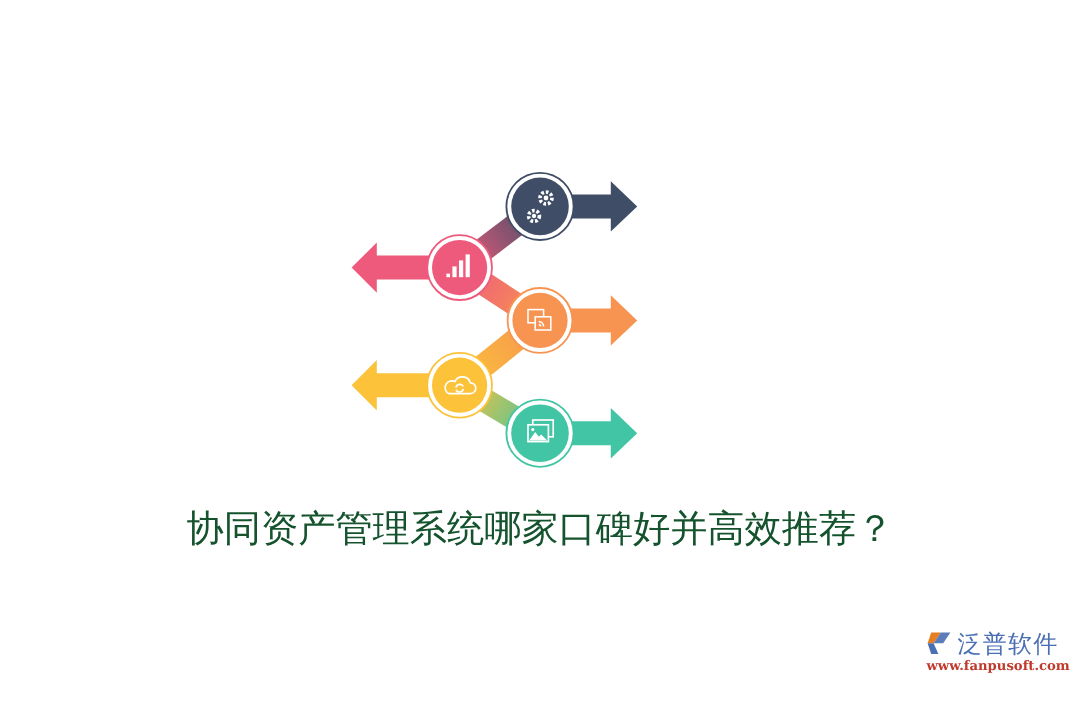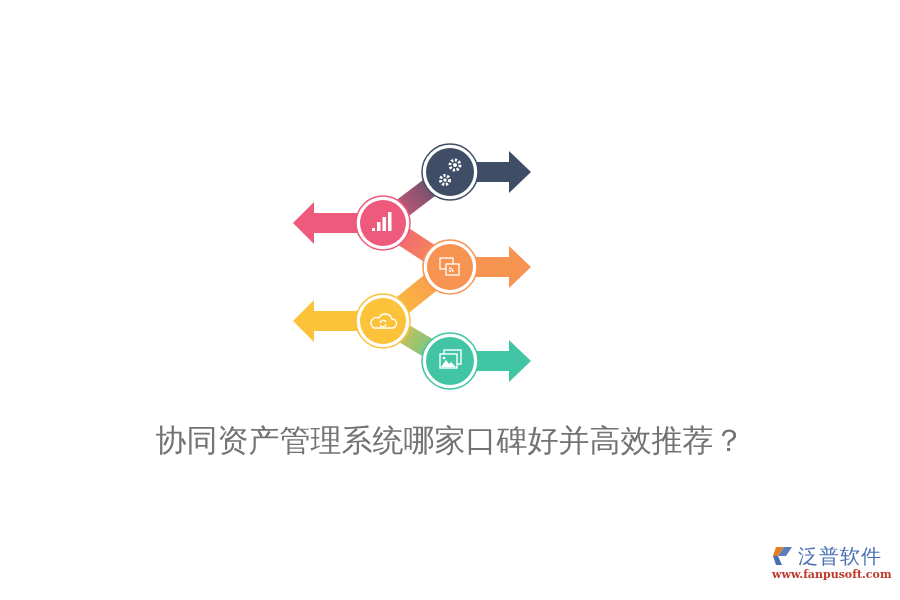--- a/index.html
+++ b/index.html
@@ -1,19 +1,19 @@
 <!DOCTYPE html>
 <html><head>
 <meta charset="utf-8">
 <style>
   html, body { margin:0; padding:0; }
   body { width:900px; height:600px; background:#ffffff; position:relative; overflow:hidden; font-family:"DejaVu Sans", sans-serif; }
   #graphic { position:absolute; left:0; top:0; width:900px; height:600px; }
-  .title { position:absolute; left:0; width:900px; top:420px; text-align:center; font-family:"DejaVu Serif", serif; font-size:31px; color:#737373; letter-spacing:0px; }
-  .logo { position:absolute; left:770px; top:523px; width:125px; height:40px;margin-top:20px; }
+  .title { position:absolute; left:0; width:900px; top:420px; text-align:center; font-family:"DejaVu Serif", serif; font-size:31px; color:#14532d; letter-spacing:0px; }
+  .logo { position:absolute; left:770px; top:523px; width:125px; height:40px; }
   .logo-name { position:absolute; left:28px; top:0px; font-size:20px; color:#4a6fb3; font-family:"DejaVu Sans", sans-serif; letter-spacing:1px; }
   .logo-url { position:absolute; left:2px; top:25px; font-size:11px; color:#c0392b; font-family:"DejaVu Serif", serif;font-weight:bold; }
   .logo-mark { position:absolute; left:0px; top:2px; width:26px; height:22px; }
 </style>
 </head>
 <body>
 
 <svg id="graphic" viewBox="0 0 900 600" xmlns="http://www.w3.org/2000/svg">
   <defs>
     <linearGradient id="g12" x1="450" y1="172" x2="383" y2="223" gradientUnits="userSpaceOnUse">

